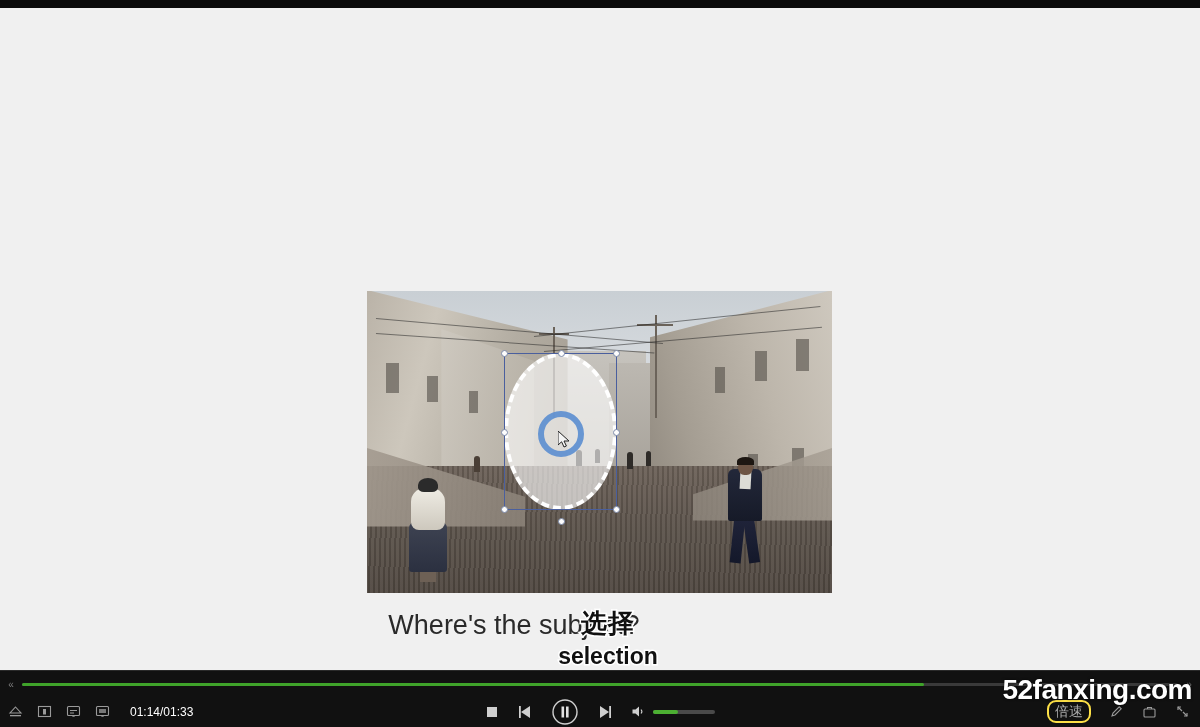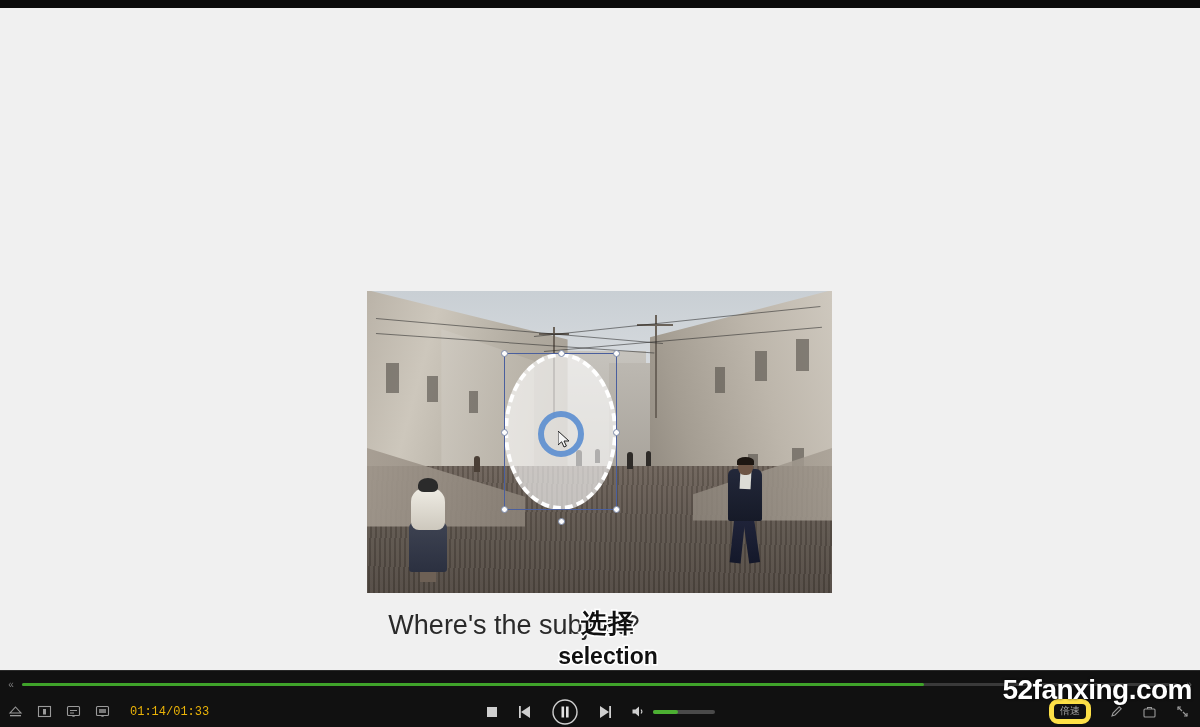--- a/index.html
+++ b/index.html
@@ -270,35 +270,35 @@
     position: absolute; left: 50%; transform: translateX(-50%); top: 0;
     height: 33px; display: flex; align-items: center; gap: 18px;
   }
   .ctl-right {
     position: absolute; right: 10px; top: 0; height: 33px;
     display: flex; align-items: center; gap: 18px;
   }
   .ic { color: #9a9a9a; display: flex; align-items: center; }
   .ic svg { display: block; }
   .time {
-    color: #eab308; font-size: 12px; margin-left: 6px;
-    font-family: Liberation Mono, monospace; white-space: nowrap;
+    color: #ffffff; font-size: 12px; margin-left: 6px;
+    font-family: Liberation Sans, sans-serif; white-space: nowrap;
   }
   .vol-wrap { display: flex; align-items: center; gap: 7px; }
   .vol-track {
     position: relative; width: 62px; height: 4px;
     background: #4a4a4a; border-radius: 2px;
   }
   .vol-fill {
     position: absolute; left: 0; top: 0; height: 4px;
     background: #4caf32; border-radius: 2px;
   }
   .speed-badge {
-    color: #a9a9a9; font-size: 10px;
-    border: 5px solid #fde047; border-radius: 9px;
+    color: #a9a9a9; font-size: 14px;
+    border: 2px solid #fde047; border-radius: 9px;
     padding: 1px 6px 2px; line-height: 1.15;
     font-family: "DejaVu Sans", sans-serif;
   }
   .watermark {
     position: absolute; right: 8px; top: 674px;
     font-size: 28px; font-weight: bold; color: #ffffff;
     letter-spacing: -0.5px;
     font-family: Liberation Sans, sans-serif;
     text-shadow: 0 0 3px rgba(0,0,0,.8);
     z-index: 20;

